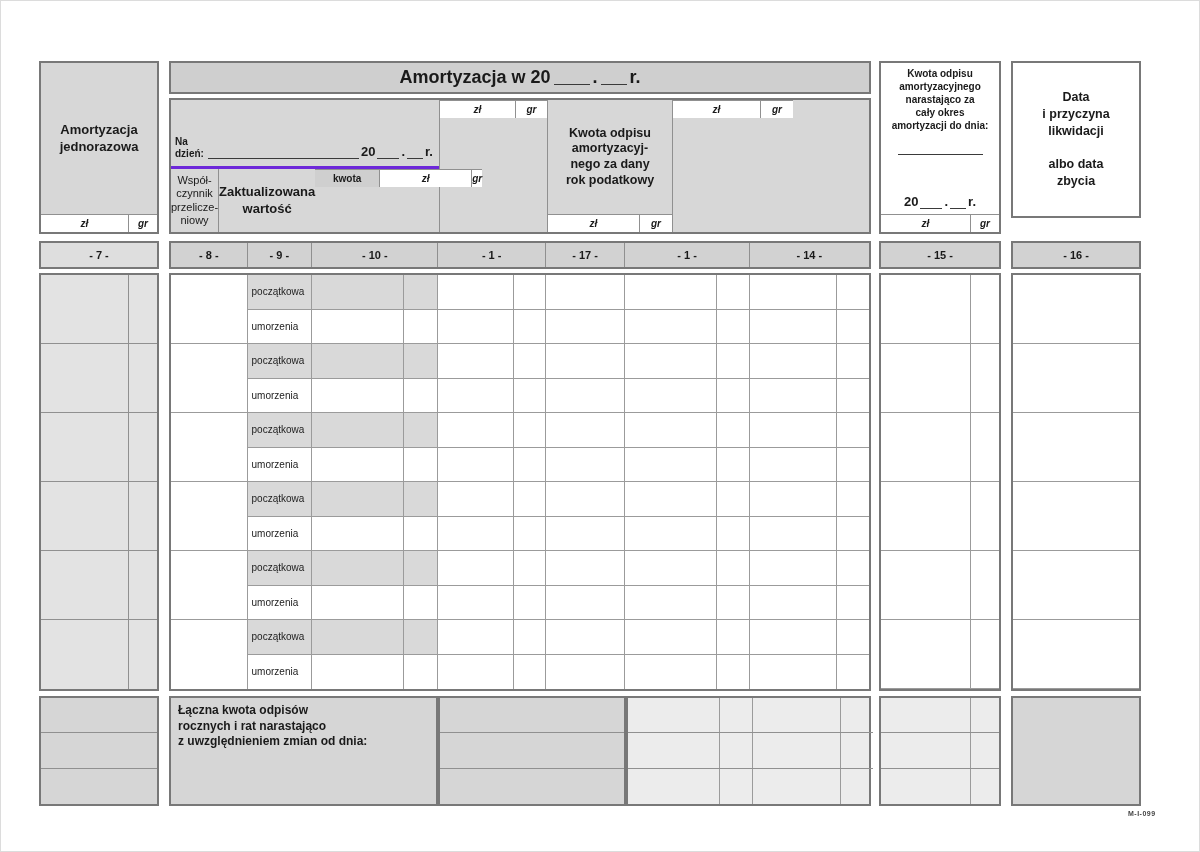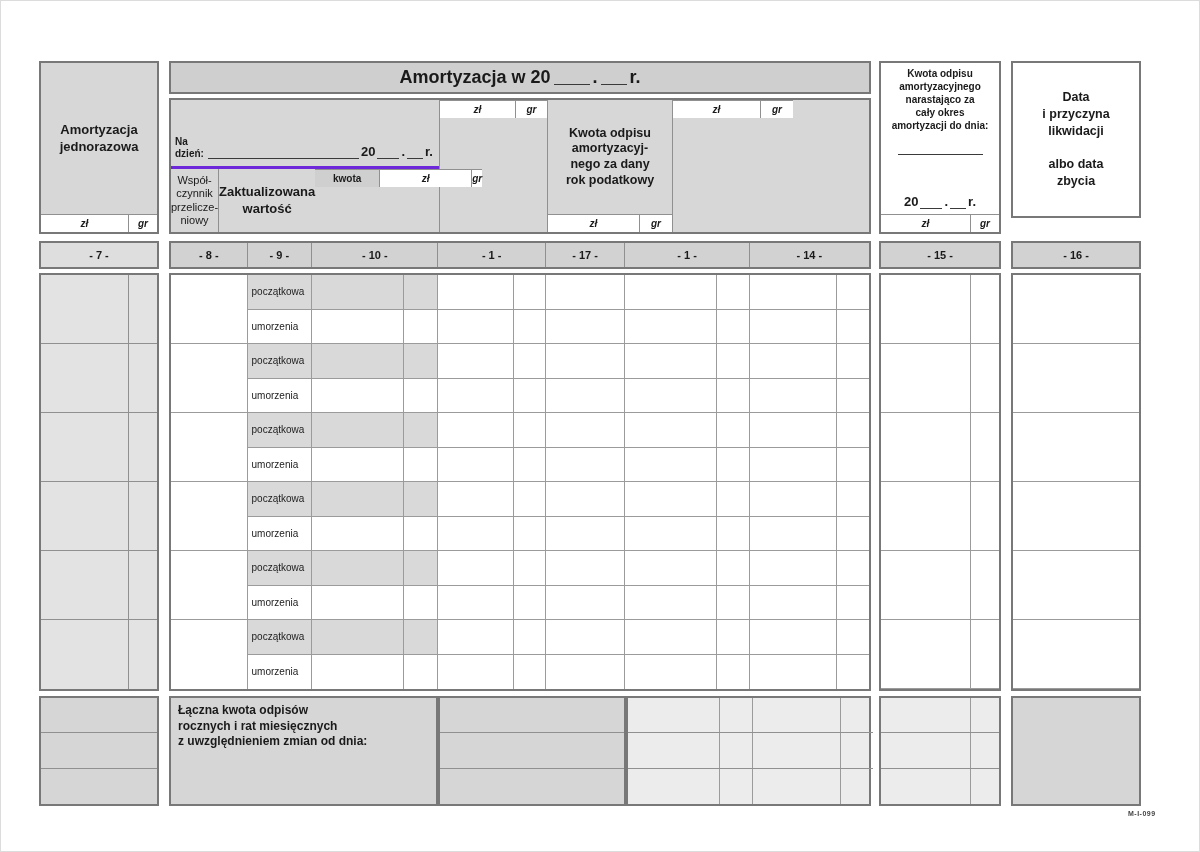--- a/index.html
+++ b/index.html
@@ -420,21 +420,21 @@
       <div class="c"></div>
   </div>
 
   <div class="blk bt7">
     <div class="btr"></div>
       <div class="btr"></div>
       <div class="btr"></div>
   </div>
   <div class="blk btlabel">
     <span class="ml">Łączna kwota odpisów
-rocznych i rat miesięcznych
+rocznych i rat narastająco
 z uwzględnieniem zmian od dnia:</span>
   </div>
   <div class="blk btA">
     <div class="btr"></div>
       <div class="btr"></div>
       <div class="btr"></div>
   </div>
   <div class="blk btB">
     <div class="btr">
         <div class="btc bw92"></div>

